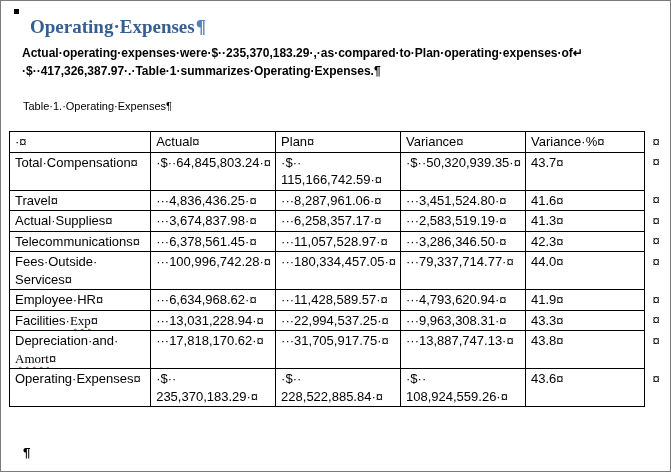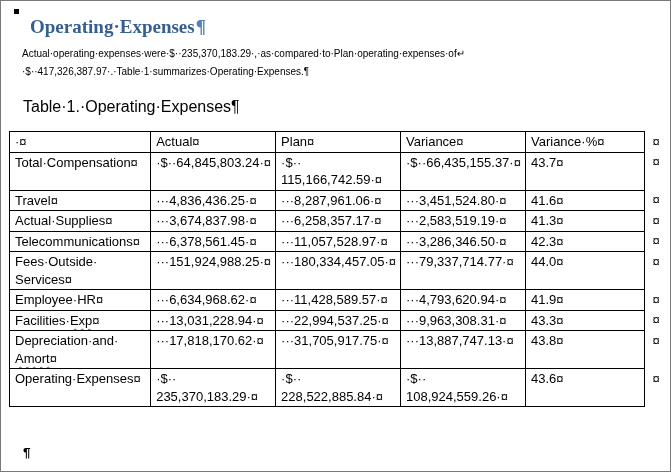--- a/index.html
+++ b/index.html
@@ -19,26 +19,26 @@
   #doc-heading{
     position:absolute;left:29px;top:14px;
     font-family:"Liberation Serif",serif;
     font-weight:bold;font-size:19px;line-height:24px;
     color:#365F91;
     white-space:nowrap;
   }
   #doc-heading .pilcrow{color:#4F81BD;font-weight:bold;padding-left:1px;}
   #intro-paragraph{
     position:absolute;left:21px;top:44px;width:630px;
-    font-size:10px;line-height:22px;
+    font-size:12px;line-height:22px;font-weight:bold;
   }
   #intro-paragraph .ln{white-space:nowrap;}
   #table-caption{
     position:absolute;left:22px;top:97px;
-    font-size:16px;line-height:17px;white-space:nowrap;
+    font-size:11px;line-height:17px;white-space:nowrap;
   }
   #ops-table{
     position:absolute;left:8px;top:130px;
     border-collapse:collapse;table-layout:fixed;
     font-size:13px;
   }
   #ops-table td{
     border:1px solid #000;
     vertical-align:top;
     padding:1px 4px 1px 5px;
@@ -47,20 +47,21 @@
   #ops-table td.cend{
     border:none;padding:1px 0 0 7px;
   }
   .ln{white-space:nowrap;line-height:17.5px;}
   .misspell{
     text-decoration:underline;
     text-decoration-style:wavy;
     text-decoration-color:#cc2f2f;
     text-decoration-thickness:1px;
     text-underline-offset:3px;
+    font-family:Liberation Serif, serif;
   }
   #final-pilcrow{
     position:absolute;left:22px;top:443px;
     font-size:13.5px;line-height:17px;font-weight:bold;
   }
 </style>
 </head>
 <body>
 
 <div id="page">
@@ -113,21 +114,21 @@
             <div class="ln">Total·Compensation¤</div>
           </td>
       <td>
             <div class="ln">·$··64,845,803.24·¤</div>
           </td>
       <td>
             <div class="ln">·$··</div>
             <div class="ln">115,166,742.59·¤</div>
           </td>
       <td>
-            <div class="ln">·$··66,435,155.37·¤</div>
+            <div class="ln">·$··50,320,939.35·¤</div>
           </td>
       <td>
             <div class="ln">43.7¤</div>
           </td>
       <td class="cend">
             <div class="ln">¤</div>
           </td>
     </tr>
 
     <tr>
@@ -193,21 +194,21 @@
           </td>
     </tr>
 
 
     <tr>
       <td>
             <div class="ln">Fees·Outside·</div>
             <div class="ln">Services¤</div>
           </td>
       <td>
-            <div class="ln">···151,924,988.25·¤</div>
+            <div class="ln">···100,996,742.28·¤</div>
           </td>
       <td>
             <div class="ln">···180,334,457.05·¤</div>
           </td>
       <td>
             <div class="ln">···79,337,714.77·¤</div>
           </td>
       <td>
             <div class="ln">44.0¤</div>
           </td>

